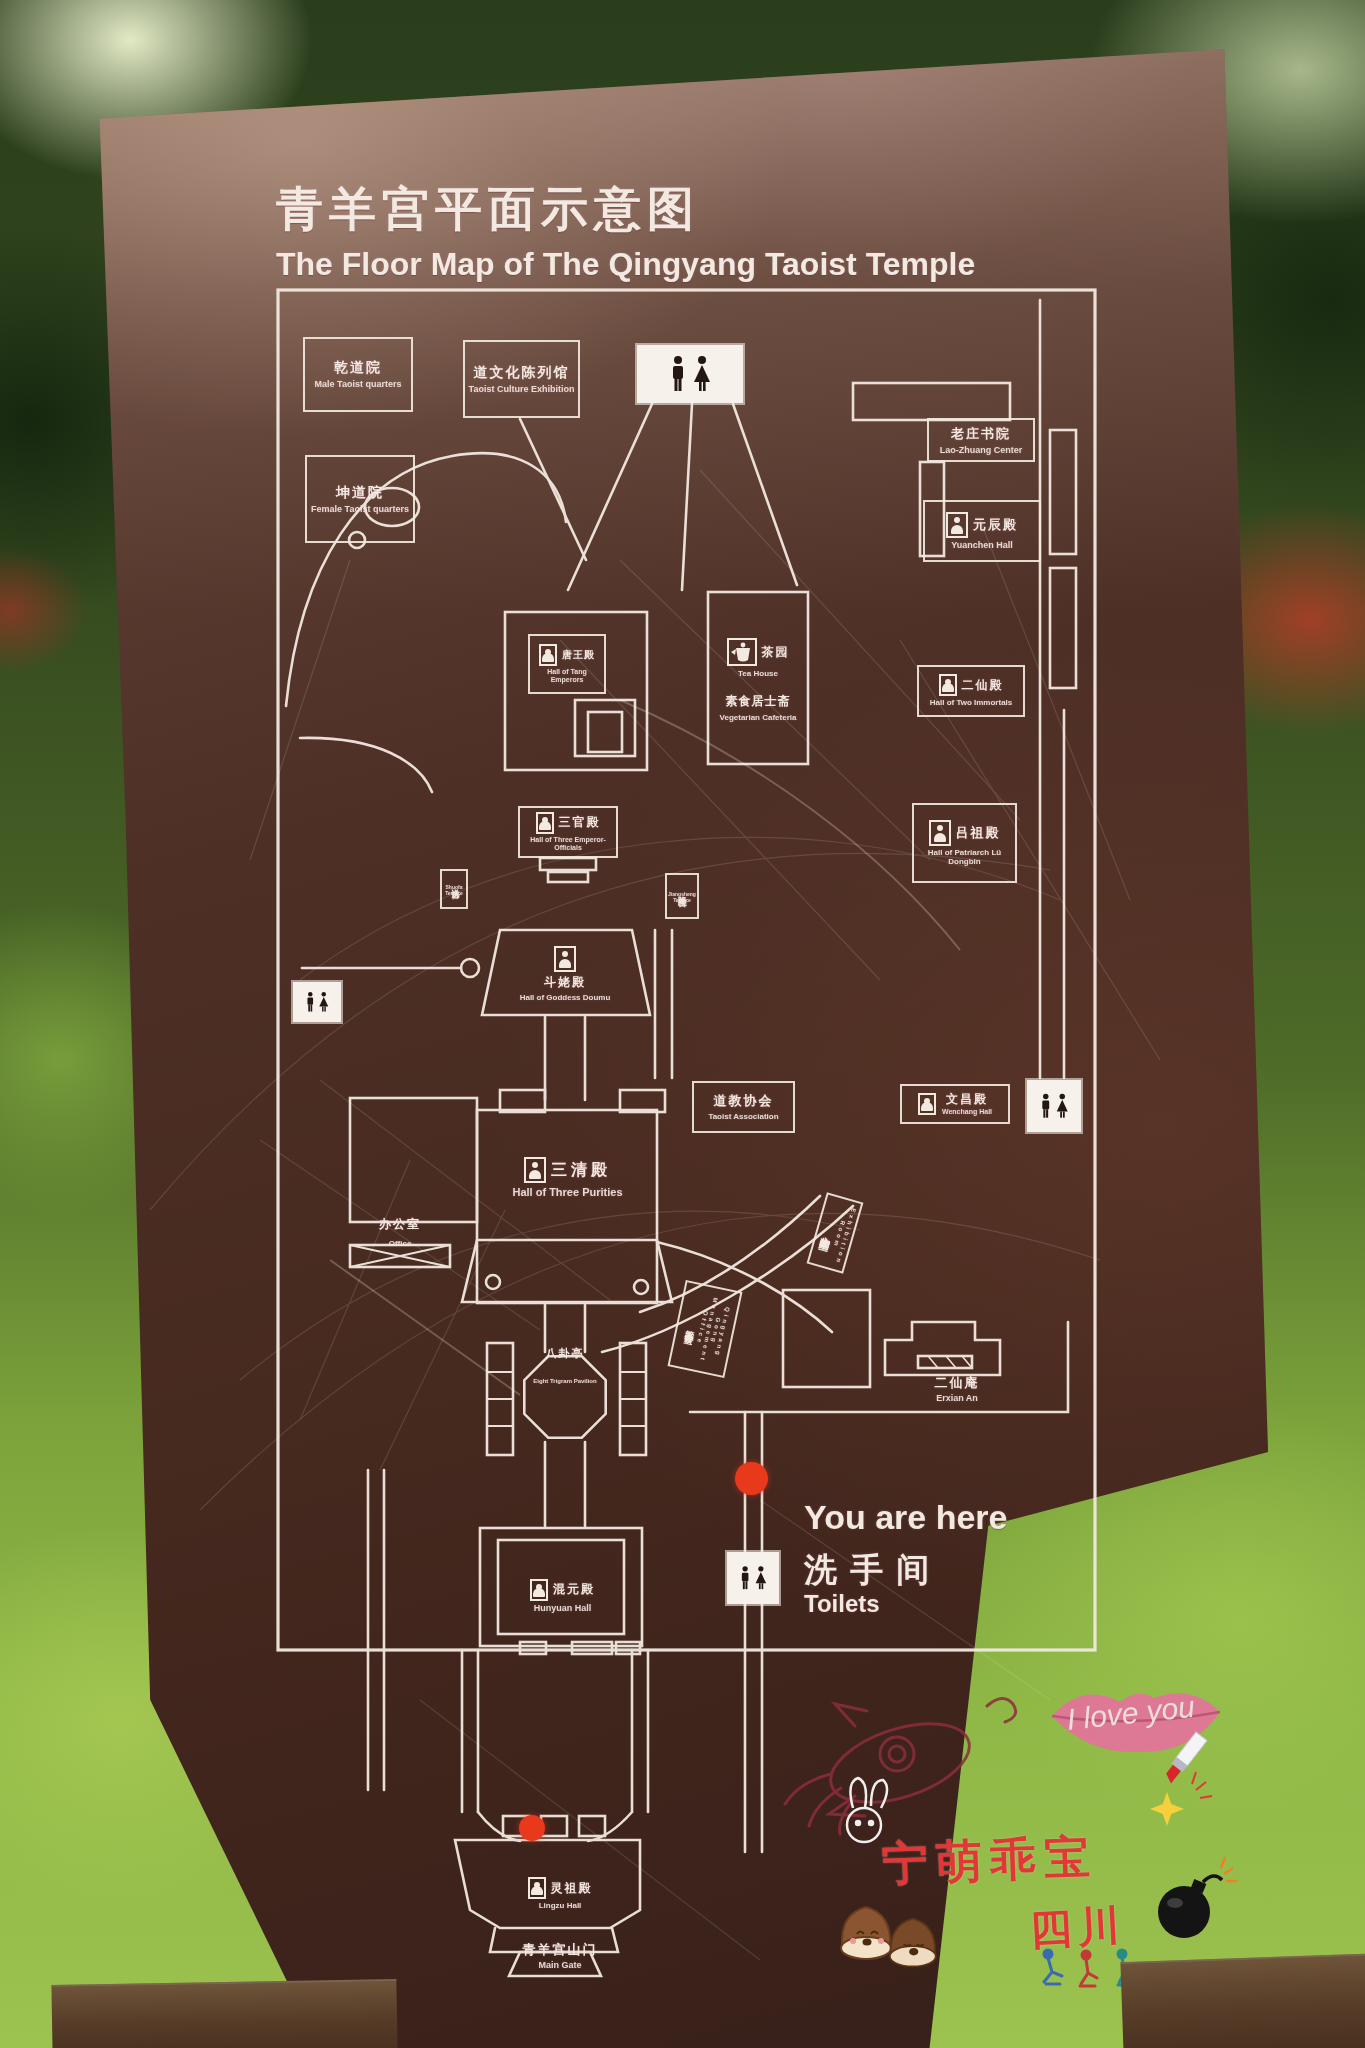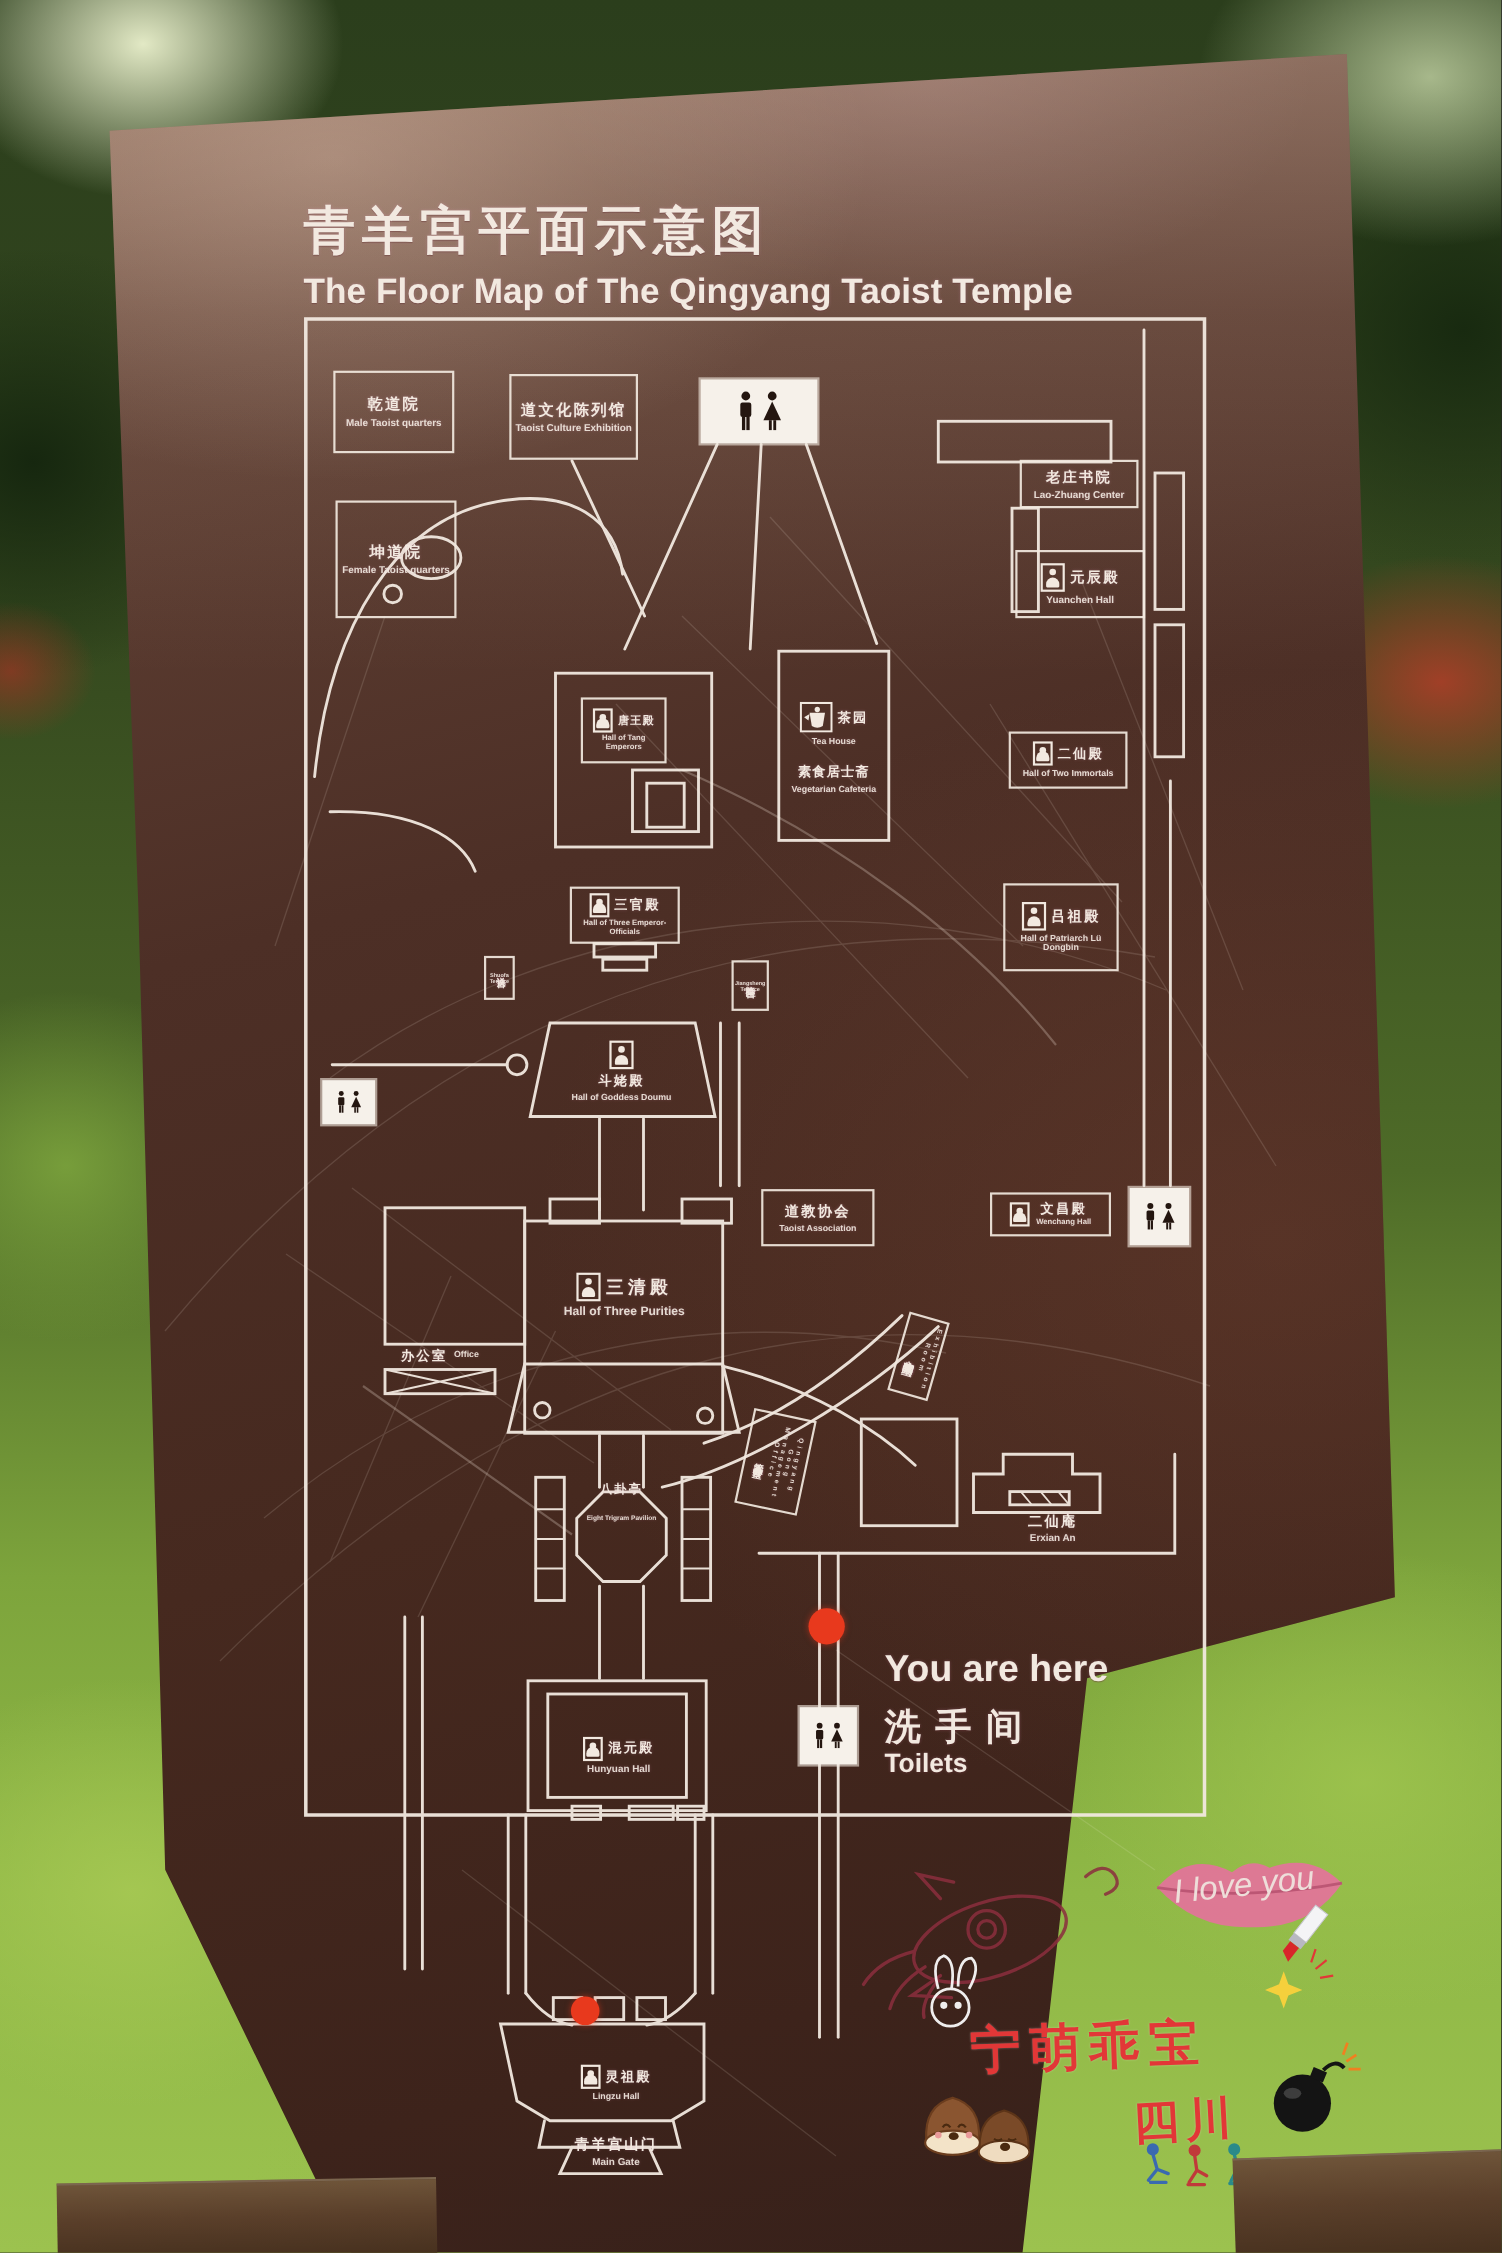--- a/index.html
+++ b/index.html
@@ -205,21 +205,21 @@
         <rect x="16.5" y="25" width="3" height="12"></rect>
           <rect x="20.5" y="25" width="3" height="12"></rect>
         <circle cx="44" cy="6" r="4"></circle>
           <path d="M44,11 L52,28 L36,28 Z"></path>
         <rect x="41" y="28" width="2.6" height="9"></rect>
           <rect x="45" y="28" width="2.6" height="9"></rect>
       </g>
     </svg>
   </div>
 
-  <div class="bld" style="left:305px;top:455px;width:110px;height:107px;text-align:right;">
+  <div class="bld" style="left:305px;top:455px;width:110px;height:88px;text-align:right;">
     <div class="zh s14">坤道院</div>
     <div class="en s9">Female Taoist quarters</div>
   </div>
 
   <div class="bld" style="left:927px;top:418px;width:108px;height:44px;">
     <div class="zh s13">老庄书院</div>
     <div class="en s9">Lao-Zhuang Center</div>
   </div>
 
   <div class="bld" style="left:923px;top:500px;width:118px;height:62px;">
@@ -340,21 +340,21 @@
   </div>
 
   <div class="bld nob" style="left:495px;top:1148px;width:145px;height:60px;gap:3px;">
     <div class="row">
         <span class="deity"></span>
       <span class="zh s16" style="letter-spacing:4px">三清殿</span>
       </div>
     <div class="en s11">Hall of Three Purities</div>
   </div>
 
-  <div class="bld" style="left:350px;top:1220px;width:100px;height:24px;flex-direction:row;gap:6px;border-width:0;">
+  <div class="bld" style="left:350px;top:1220px;width:100px;height:24px;flex-direction:column;gap:6px;border-width:0;">
     <div class="zh s12">办公室</div>
     <div class="en s8">Office</div>
   </div>
 
   <div class="bld" style="left:816px;top:1196px;width:38px;height:74px;transform:rotate(16deg);flex-direction:row;gap:1px;padding:2px;">
     <div class="zh vert" style="font-size:10px;letter-spacing:1px">文物陈列室</div>
     <div class="en vert s6">Exhibition Room</div>
   </div>
 
   <div class="bld" style="left:676px;top:1285px;width:58px;height:88px;transform:rotate(12deg);flex-direction:row;gap:1px;padding:2px;">

